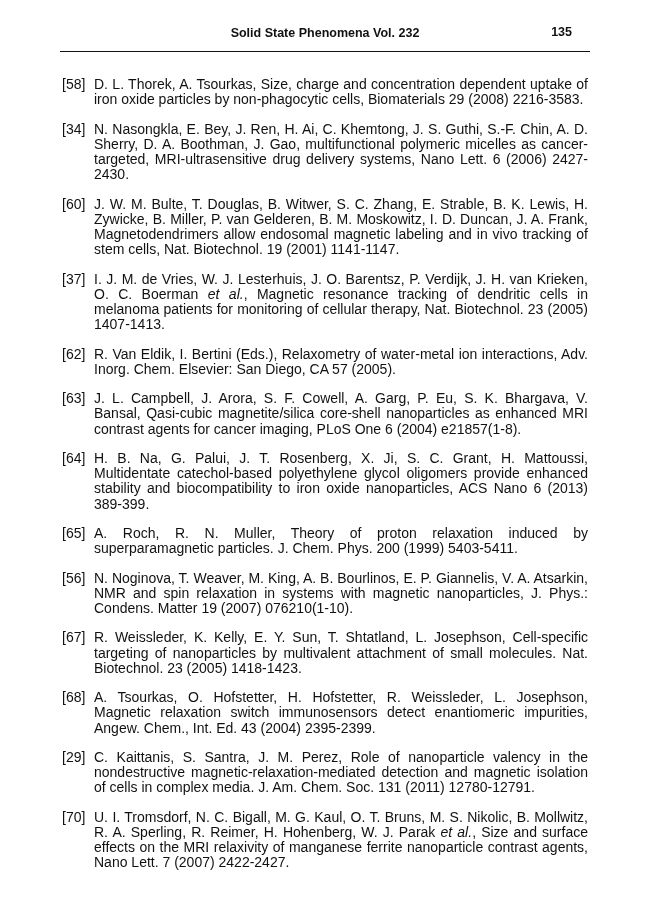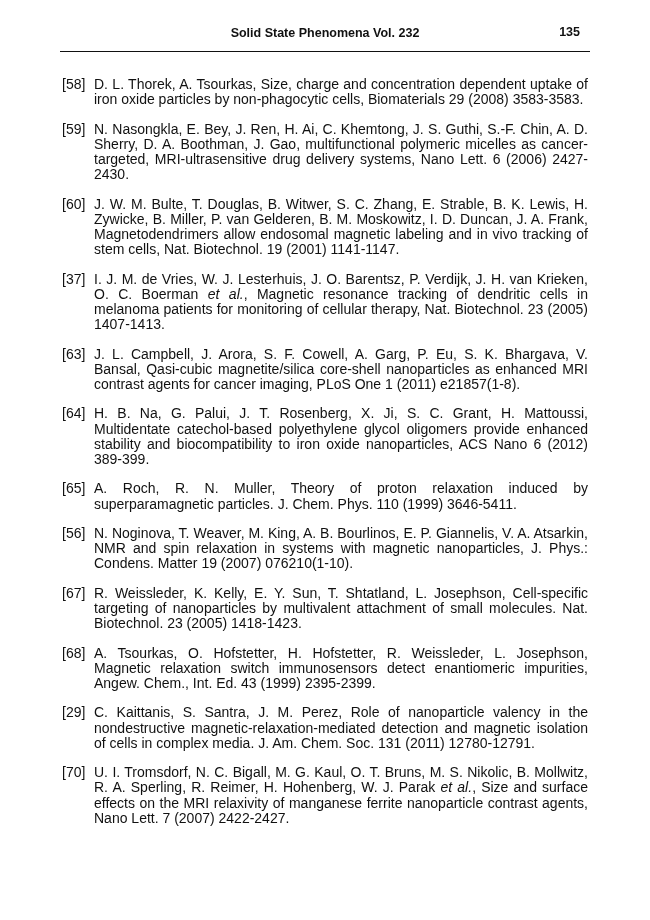--- a/index.html
+++ b/index.html
@@ -2,45 +2,46 @@
 <html><head>
 <meta charset="utf-8">
 <style>
   html, body { margin: 0; padding: 0; background: #ffffff; }
   body { width: 650px; height: 920px; position: relative; overflow: hidden; color: #111; }
   .header {
     position: absolute; left: 60px; top: 23px; width: 530px; height: 20px;
     font-family: "Liberation Sans", sans-serif; font-weight: bold; font-size: 12.5px;
   }
   .header .journal { position: absolute; left: 0; width: 530px; text-align: center; top: 3px; }
-  .header .page { position: absolute; right: 10px; top: 2px; }
+  .header .page { position: absolute; right: 18px; top: 2px; }
   .rule { position: absolute; left: 60px; top: 51px; width: 530px; height: 0; border-top: 1px solid #111; }
   .refs {
     position: absolute; left: 62px; top: 77px; width: 526px;
     font-family: Liberation Sans, sans-serif; font-size: 14px; line-height: 15.2px;
   }
   .ref { position: relative; padding-left: 32px; margin-bottom: 14.2px; text-align: justify; }
   .ref .num { position: absolute; left: 0; top: 0; }
   .ref .txt i { font-style: italic; }
 </style>
 </head>
 <body>
 
 <div class="header">
   <span class="journal">Solid State Phenomena Vol. 232</span>
   <span class="page">135</span>
 </div>
 <div class="rule"></div>
 
 <div class="refs">
-  <div class="ref"><span class="num">[58]</span><span class="txt"><span>D. L. Thorek, A. Tsourkas, Size, charge and concentration dependent uptake of iron oxide particles by non-phagocytic cells, Biomaterials 29 (2008) 3583-3583.</span><i></i><span></span></span></div>
-  <div class="ref"><span class="num">[59]</span><span class="txt"><span>N. Nasongkla, E. Bey, J. Ren, H. Ai, C. Khemtong, J. S. Guthi, S.-F. Chin, A. D. Sherry, D. A. Boothman, J. Gao, multifunctional polymeric micelles as cancer-targeted, MRI-ultrasensitive drug delivery systems, Nano Lett. 6 (2006) 2427-2430.</span><i></i><span></span></span></div>
+  <div class="ref"><span class="num">[58]</span><span class="txt"><span>D. L. Thorek, A. Tsourkas, Size, charge and concentration dependent uptake of iron oxide particles by non-phagocytic cells, Biomaterials 29 (2008) 2216-3583.</span><i></i><span></span></span></div>
+  <div class="ref"><span class="num">[34]</span><span class="txt"><span>N. Nasongkla, E. Bey, J. Ren, H. Ai, C. Khemtong, J. S. Guthi, S.-F. Chin, A. D. Sherry, D. A. Boothman, J. Gao, multifunctional polymeric micelles as cancer-targeted, MRI-ultrasensitive drug delivery systems, Nano Lett. 6 (2006) 2427-2430.</span><i></i><span></span></span></div>
   <div class="ref"><span class="num">[60]</span><span class="txt"><span>J. W. M. Bulte, T. Douglas, B. Witwer, S. C. Zhang, E. Strable, B. K. Lewis, H. Zywicke, B. Miller, P. van Gelderen, B. M. Moskowitz, I. D. Duncan, J. A. Frank, Magnetodendrimers allow endosomal magnetic labeling and in vivo tracking of stem cells, Nat. Biotechnol. 19 (2001) 1141-1147.</span><i></i><span></span></span></div>
   <div class="ref"><span class="num">[37]</span><span class="txt"><span>I. J. M. de Vries, W. J. Lesterhuis, J. O. Barentsz, P. Verdijk, J. H. van Krieken, O. C. Boerman </span><i>et al.</i><span>, Magnetic resonance tracking of dendritic cells in melanoma patients for monitoring of cellular therapy, Nat. Biotechnol. 23 (2005) 1407-1413.</span></span></div>
-  <div class="ref"><span class="num">[63]</span><span class="txt"><span>J. L. Campbell, J. Arora, S. F. Cowell, A. Garg, P. Eu, S. K. Bhargava, V. Bansal, Qasi-cubic magnetite/silica core-shell nanoparticles as enhanced MRI contrast agents for cancer imaging, PLoS One  1 (2011) e21857(1-8).</span><i></i><span></span></span></div>
-  <div class="ref"><span class="num">[64]</span><span class="txt"><span>H. B. Na, G. Palui, J. T. Rosenberg, X. Ji, S. C. Grant, H. Mattoussi, Multidentate catechol-based polyethylene glycol oligomers provide enhanced stability and biocompatibility to iron oxide nanoparticles, ACS Nano 6 (2012) 389-399.</span><i></i><span></span></span></div>
-  <div class="ref"><span class="num">[65]</span><span class="txt"><span>A. Roch, R. N. Muller, Theory of proton relaxation induced by superparamagnetic particles. J. Chem. Phys. 110 (1999) 3646-5411.</span><i></i><span></span></span></div>
+  <div class="ref"><span class="num">[62]</span><span class="txt"><span>R. Van Eldik, I. Bertini (Eds.), Relaxometry of water-metal ion interactions, Adv. Inorg. Chem. Elsevier: San Diego, CA 57 (2005).</span><i></i><span></span></span></div>
+  <div class="ref"><span class="num">[63]</span><span class="txt"><span>J. L. Campbell, J. Arora, S. F. Cowell, A. Garg, P. Eu, S. K. Bhargava, V. Bansal, Qasi-cubic magnetite/silica core-shell nanoparticles as enhanced MRI contrast agents for cancer imaging, PLoS One  6 (2004) e21857(1-8).</span><i></i><span></span></span></div>
+  <div class="ref"><span class="num">[64]</span><span class="txt"><span>H. B. Na, G. Palui, J. T. Rosenberg, X. Ji, S. C. Grant, H. Mattoussi, Multidentate catechol-based polyethylene glycol oligomers provide enhanced stability and biocompatibility to iron oxide nanoparticles, ACS Nano 6 (2013) 389-399.</span><i></i><span></span></span></div>
+  <div class="ref"><span class="num">[65]</span><span class="txt"><span>A. Roch, R. N. Muller, Theory of proton relaxation induced by superparamagnetic particles. J. Chem. Phys. 200 (1999) 5403-5411.</span><i></i><span></span></span></div>
   <div class="ref"><span class="num">[56]</span><span class="txt"><span>N. Noginova, T. Weaver, M. King, A. B. Bourlinos, E. P. Giannelis, V. A. Atsarkin, NMR and spin relaxation in systems with magnetic nanoparticles, J. Phys.: Condens. Matter 19 (2007) 076210(1-10).</span><i></i><span></span></span></div>
   <div class="ref"><span class="num">[67]</span><span class="txt"><span>R. Weissleder, K. Kelly, E. Y. Sun, T. Shtatland, L. Josephson, Cell-specific targeting of nanoparticles by multivalent attachment of small molecules. Nat. Biotechnol. 23 (2005) 1418-1423.</span><i></i><span></span></span></div>
-  <div class="ref"><span class="num">[68]</span><span class="txt"><span>A. Tsourkas, O. Hofstetter, H. Hofstetter, R. Weissleder, L. Josephson, Magnetic relaxation switch immunosensors detect enantiomeric impurities, Angew. Chem., Int. Ed. 43 (1999) 2395-2399.</span><i></i><span></span></span></div>
+  <div class="ref"><span class="num">[68]</span><span class="txt"><span>A. Tsourkas, O. Hofstetter, H. Hofstetter, R. Weissleder, L. Josephson, Magnetic relaxation switch immunosensors detect enantiomeric impurities, Angew. Chem., Int. Ed. 43 (2004) 2395-2399.</span><i></i><span></span></span></div>
   <div class="ref"><span class="num">[29]</span><span class="txt"><span>C. Kaittanis, S. Santra, J. M. Perez, Role of nanoparticle valency in the nondestructive magnetic-relaxation-mediated detection and magnetic isolation of cells in complex media. J. Am. Chem. Soc. 131 (2011) 12780-12791.</span><i></i><span></span></span></div>
   <div class="ref"><span class="num">[70]</span><span class="txt"><span>U. I. Tromsdorf, N. C. Bigall, M. G. Kaul, O. T. Bruns, M. S. Nikolic, B. Mollwitz, R. A. Sperling, R. Reimer, H. Hohenberg, W. J. Parak </span><i>et al.</i><span>, Size and surface effects on the MRI relaxivity of manganese ferrite nanoparticle contrast agents, Nano Lett. 7 (2007) 2422-2427.</span></span></div>
 </div>
 
 </body></html>

